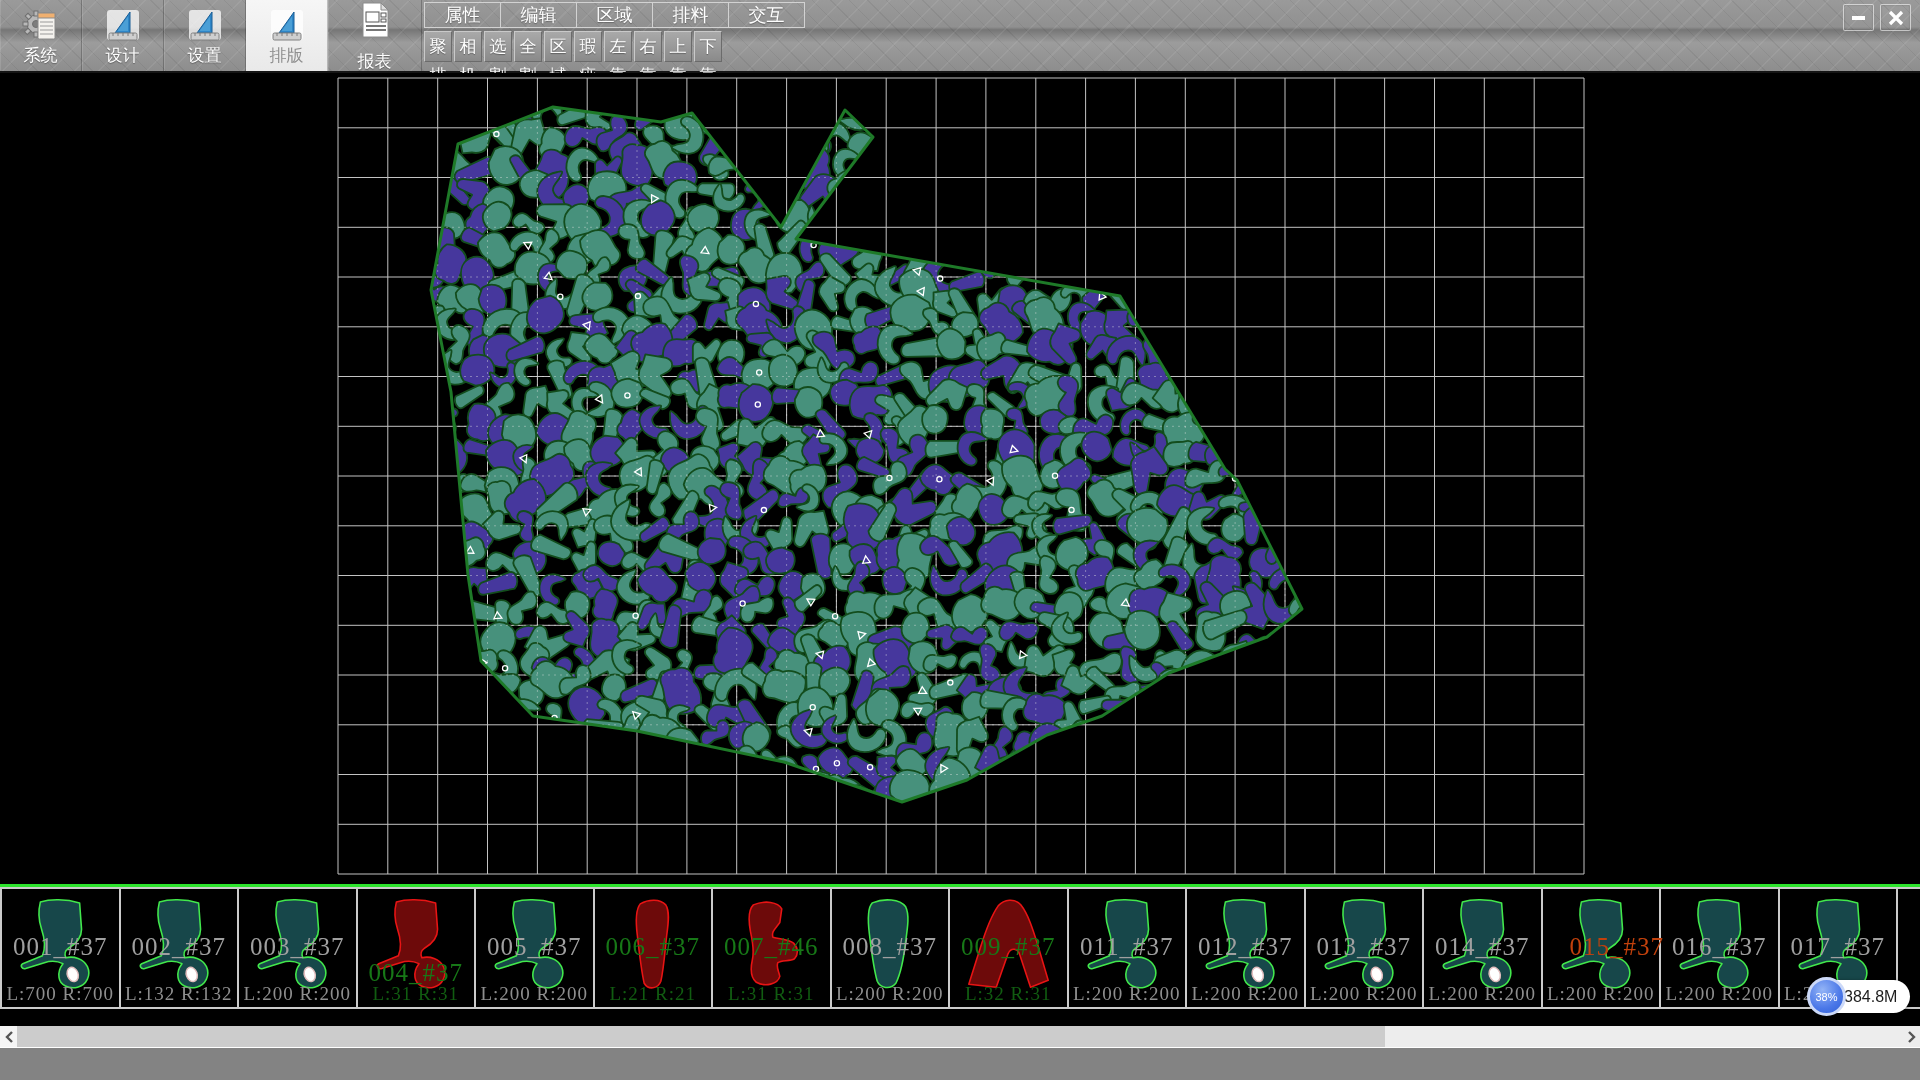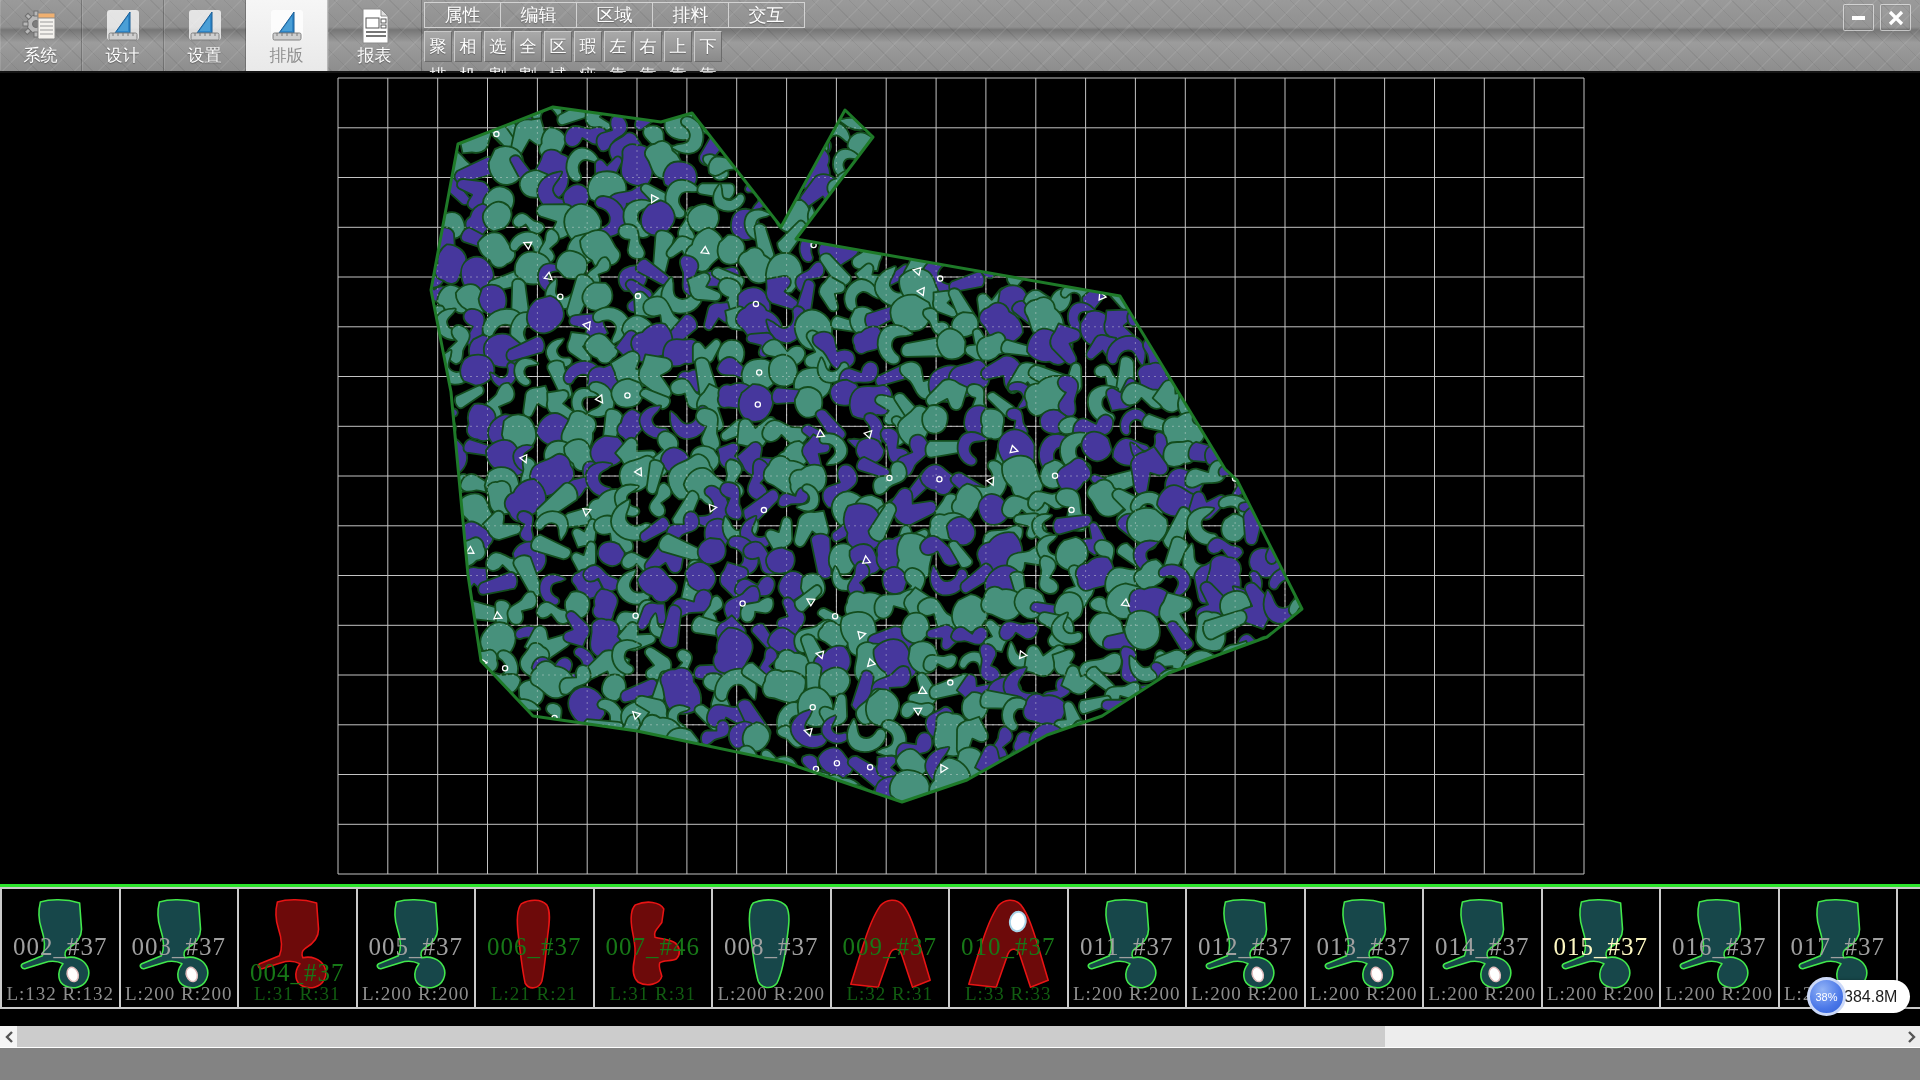--- a/index.html
+++ b/index.html
@@ -9,21 +9,21 @@
   
   header{position:absolute;top:0;left:0;width:1920px;height:73px;
     background:
       repeating-linear-gradient(135deg, rgba(255,255,255,0.07) 0 1.5px, transparent 1.5px 17px),
       repeating-linear-gradient(45deg, rgba(0,0,0,0.06) 0 1px, transparent 1px 13px),
       linear-gradient(180deg,#9a9a9a 0,#909090 38%,#767676 42%,#9c9c9c 60%,#8d8d8d 100%);
     border-bottom:2px solid #151515;box-sizing:border-box;}
   .icon-bar{position:absolute;left:0;top:0;height:71px;display:flex;}
   .tool-btn{width:81px;height:71px;display:flex;flex-direction:column;align-items:center;justify-content:center;
     border-right:1px solid rgba(0,0,0,0.22);box-shadow:inset 1px 0 0 rgba(255,255,255,0.12);cursor:pointer;}
-  .tool-btn.report{width:93px;}
+  .tool-btn.report{width:93px;justify-content:space-between;}
   .tool-btn.active{background:linear-gradient(180deg,#f6f6f6,#e9e9e9);}
   .tool-label{font-size:17px;color:#fff;margin-top:1px;text-shadow:0 1px 1px rgba(0,0,0,0.35);line-height:18px;}
   .tool-btn.active .tool-label{color:#8f8f8f;text-shadow:none;}
   .tool-icon{width:40px;height:40px;display:flex;align-items:center;justify-content:center;}
 
   .menu-block{position:absolute;left:424px;top:2px;}
   .tab-row{display:flex;height:26px;}
   .menu-tab{width:77px;margin-left:-1px;border:1px solid #d2d2d2;color:#fff;font-size:18px;
     text-align:center;line-height:24px;box-sizing:border-box;cursor:pointer;text-shadow:0 1px 1px rgba(0,0,0,0.3);}
   .tab-row .menu-tab:first-child{margin-left:0;}
@@ -945,20 +945,28 @@
   </div>
 
   <div class="strip">
     <div id="stripLine" class="strip-line" style="background: rgb(45, 228, 45);"></div>
     <div id="thumbRow" class="thumb-row">
         <div class="thumb-cell">
           <svg width="98" height="112" viewBox="0 0 100 104">
             <path d="M30,6 C40,3 56,3 70,7 L72,34 C72,44 66,49 59,53 C55,56 54,59 56,63 C64,61 74,64 78,72 C82,81 77,91 68,93 C59,95 50,91 49,83 C48,77 50,73 53,69 C47,66 40,66 34,68 L15,74 C11,75 9,71 12,69 L32,61 C36,52 34,42 31,33 C28,24 28,14 30,6 Z" fill="#17474a" stroke="#42e84c" stroke-width="1.6" stroke-linejoin="round"></path>
             <ellipse cx="63" cy="80" rx="5.5" ry="7.5" transform="rotate(-20 63 80)" fill="#ffffff" stroke="#e0bcbc" stroke-width="1.5"></ellipse>
           </svg>
+          <div class="thumb-label" style="color: rgb(160, 160, 160);">001_#37</div>
+          <div class="thumb-lr" style="color: rgb(142, 142, 142);">L:700 R:700</div>
+        </div>
+        <div class="thumb-cell">
+          <svg width="98" height="112" viewBox="0 0 100 104">
+            <path d="M30,6 C40,3 56,3 70,7 L72,34 C72,44 66,49 59,53 C55,56 54,59 56,63 C64,61 74,64 78,72 C82,81 77,91 68,93 C59,95 50,91 49,83 C48,77 50,73 53,69 C47,66 40,66 34,68 L15,74 C11,75 9,71 12,69 L32,61 C36,52 34,42 31,33 C28,24 28,14 30,6 Z" fill="#17474a" stroke="#42e84c" stroke-width="1.6" stroke-linejoin="round"></path>
+            <ellipse cx="63" cy="80" rx="5.5" ry="7.5" transform="rotate(-20 63 80)" fill="#ffffff" stroke="#e0bcbc" stroke-width="1.5"></ellipse>
+          </svg>
           <div class="thumb-label" style="color: rgb(160, 160, 160);">002_#37</div>
           <div class="thumb-lr" style="color: rgb(142, 142, 142);">L:132 R:132</div>
         </div>
         <div class="thumb-cell">
           <svg width="98" height="112" viewBox="0 0 100 104">
             <path d="M30,6 C40,3 56,3 70,7 L72,34 C72,44 66,49 59,53 C55,56 54,59 56,63 C64,61 74,64 78,72 C82,81 77,91 68,93 C59,95 50,91 49,83 C48,77 50,73 53,69 C47,66 40,66 34,68 L15,74 C11,75 9,71 12,69 L32,61 C36,52 34,42 31,33 C28,24 28,14 30,6 Z" fill="#17474a" stroke="#42e84c" stroke-width="1.6" stroke-linejoin="round"></path>
             <ellipse cx="63" cy="80" rx="5.5" ry="7.5" transform="rotate(-20 63 80)" fill="#ffffff" stroke="#e0bcbc" stroke-width="1.5"></ellipse>
           </svg>
           <div class="thumb-label" style="color: rgb(160, 160, 160);">003_#37</div>
           <div class="thumb-lr" style="color: rgb(142, 142, 142);">L:200 R:200</div>
@@ -1000,28 +1008,20 @@
         </div>
         <div class="thumb-cell">
           <svg width="98" height="112" viewBox="0 0 100 104">
             <path d="M10,90 L22,52 C27,36 33,20 40,10 C46,3 57,2 63,9 C71,19 76,36 81,52 L91,86 L73,93 L62,60 C60,53 53,52 50,59 L38,93 Z" fill="#6d0a0a" stroke="#e81414" stroke-width="1.6" stroke-linejoin="round"></path>
           </svg>
           <div class="thumb-label" style="color: rgb(23, 120, 23);">009_#37</div>
           <div class="thumb-lr" style="color: rgb(17, 92, 17);">L:32 R:31</div>
         </div>
         <div class="thumb-cell">
           <svg width="98" height="112" viewBox="0 0 100 104">
-            <path d="M10,90 L22,52 C27,36 33,20 40,10 C46,3 57,2 63,9 C71,19 76,36 81,52 L91,86 L73,93 L62,60 C60,53 53,52 50,59 L38,93 Z" fill="#6d0a0a" stroke="#e81414" stroke-width="1.6" stroke-linejoin="round"></path>
-            <ellipse cx="60" cy="26" rx="8" ry="10" transform="rotate(10 60 26)" fill="#ffffff" stroke="#a8d4e8" stroke-width="2"></ellipse>
-          </svg>
-          <div class="thumb-label" style="color: rgb(23, 120, 23);">010_#37</div>
-          <div class="thumb-lr" style="color: rgb(17, 92, 17);">L:33 R:33</div>
-        </div>
-        <div class="thumb-cell">
-          <svg width="98" height="112" viewBox="0 0 100 104">
             <path d="M30,6 C40,3 56,3 70,7 L72,34 C72,44 66,49 59,53 C55,56 54,59 56,63 C64,61 74,64 78,72 C82,81 77,91 68,93 C59,95 50,91 49,83 C48,77 50,73 53,69 C47,66 40,66 34,68 L15,74 C11,75 9,71 12,69 L32,61 C36,52 34,42 31,33 C28,24 28,14 30,6 Z" fill="#17474a" stroke="#42e84c" stroke-width="1.6" stroke-linejoin="round"></path>
           </svg>
           <div class="thumb-label" style="color: rgb(160, 160, 160);">011_#37</div>
           <div class="thumb-lr" style="color: rgb(142, 142, 142);">L:200 R:200</div>
         </div>
         <div class="thumb-cell">
           <svg width="98" height="112" viewBox="0 0 100 104">
             <path d="M30,6 C40,3 56,3 70,7 L72,34 C72,44 66,49 59,53 C55,56 54,59 56,63 C64,61 74,64 78,72 C82,81 77,91 68,93 C59,95 50,91 49,83 C48,77 50,73 53,69 C47,66 40,66 34,68 L15,74 C11,75 9,71 12,69 L32,61 C36,52 34,42 31,33 C28,24 28,14 30,6 Z" fill="#17474a" stroke="#42e84c" stroke-width="1.6" stroke-linejoin="round"></path>
             <ellipse cx="63" cy="80" rx="5.5" ry="7.5" transform="rotate(-20 63 80)" fill="#ffffff" stroke="#e0bcbc" stroke-width="1.5"></ellipse>
           </svg>
@@ -1041,21 +1041,21 @@
             <path d="M30,6 C40,3 56,3 70,7 L72,34 C72,44 66,49 59,53 C55,56 54,59 56,63 C64,61 74,64 78,72 C82,81 77,91 68,93 C59,95 50,91 49,83 C48,77 50,73 53,69 C47,66 40,66 34,68 L15,74 C11,75 9,71 12,69 L32,61 C36,52 34,42 31,33 C28,24 28,14 30,6 Z" fill="#17474a" stroke="#42e84c" stroke-width="1.6" stroke-linejoin="round"></path>
             <ellipse cx="63" cy="80" rx="5.5" ry="7.5" transform="rotate(-20 63 80)" fill="#ffffff" stroke="#e0bcbc" stroke-width="1.5"></ellipse>
           </svg>
           <div class="thumb-label" style="color: rgb(160, 160, 160);">014_#37</div>
           <div class="thumb-lr" style="color: rgb(142, 142, 142);">L:200 R:200</div>
         </div>
         <div class="thumb-cell">
           <svg width="98" height="112" viewBox="0 0 100 104">
             <path d="M30,6 C40,3 56,3 70,7 L72,34 C72,44 66,49 59,53 C55,56 54,59 56,63 C64,61 74,64 78,72 C82,81 77,91 68,93 C59,95 50,91 49,83 C48,77 50,73 53,69 C47,66 40,66 34,68 L15,74 C11,75 9,71 12,69 L32,61 C36,52 34,42 31,33 C28,24 28,14 30,6 Z" fill="#17474a" stroke="#42e84c" stroke-width="1.6" stroke-linejoin="round"></path>
           </svg>
-          <div class="thumb-label" style="color: #fef9c3;">015_#37</div>
+          <div class="thumb-label" style="color: #c2410c; padding-left: 16px;">015_#37</div>
           <div class="thumb-lr" style="color: rgb(142, 142, 142);">L:200 R:200</div>
         </div>
         <div class="thumb-cell">
           <svg width="98" height="112" viewBox="0 0 100 104">
             <path d="M30,6 C40,3 56,3 70,7 L72,34 C72,44 66,49 59,53 C55,56 54,59 56,63 C64,61 74,64 78,72 C82,81 77,91 68,93 C59,95 50,91 49,83 C48,77 50,73 53,69 C47,66 40,66 34,68 L15,74 C11,75 9,71 12,69 L32,61 C36,52 34,42 31,33 C28,24 28,14 30,6 Z" fill="#17474a" stroke="#42e84c" stroke-width="1.6" stroke-linejoin="round"></path>
           </svg>
           <div class="thumb-label" style="color: rgb(160, 160, 160);">016_#37</div>
           <div class="thumb-lr" style="color: rgb(142, 142, 142);">L:200 R:200</div>
         </div>
         <div class="thumb-cell">

